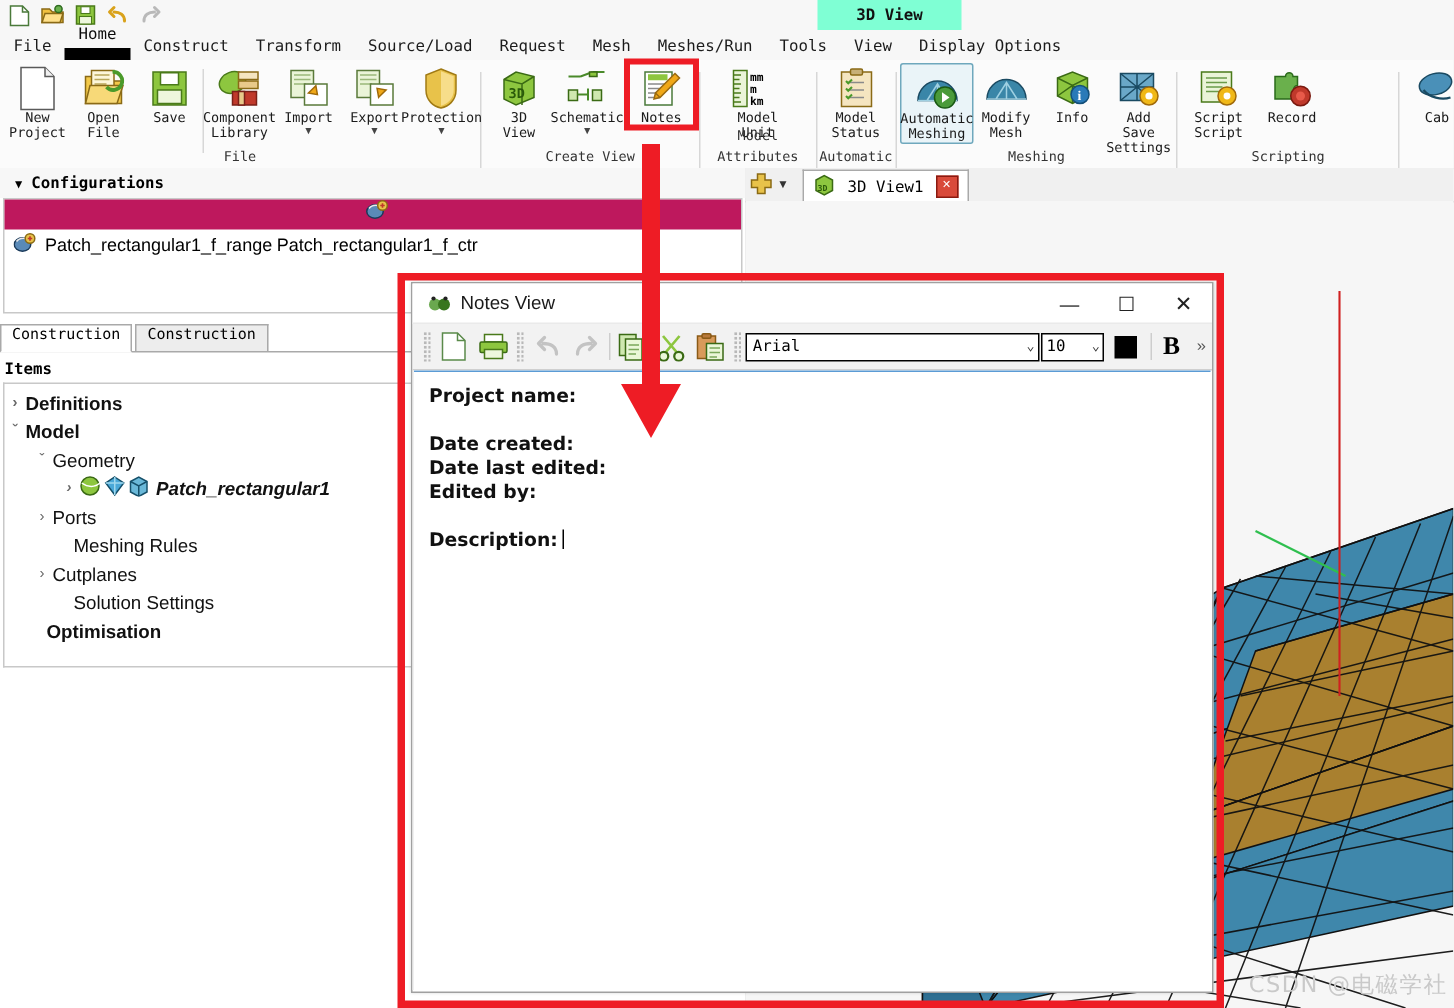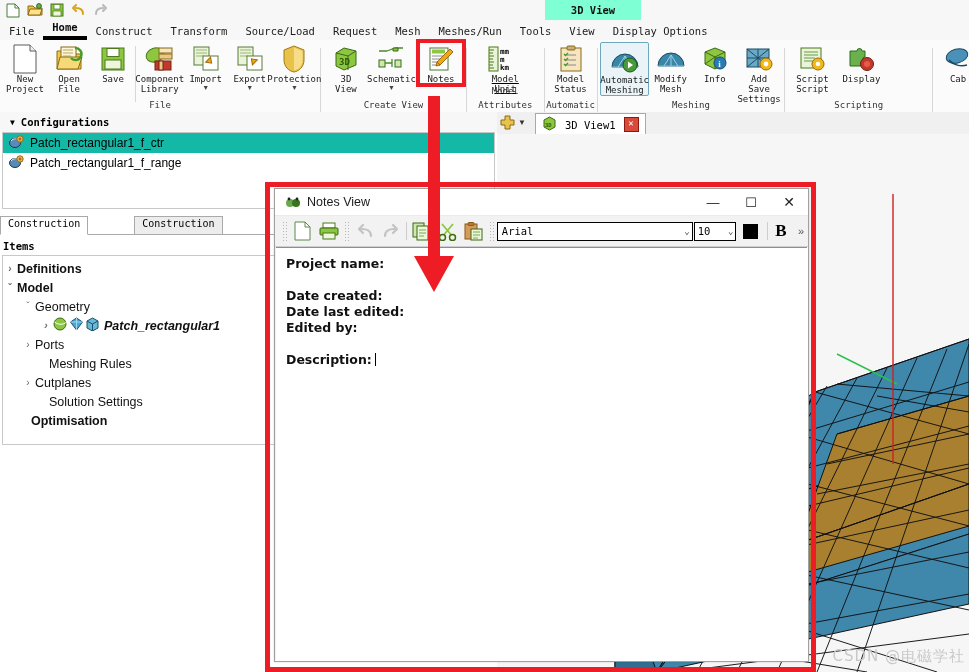--- a/index.html
+++ b/index.html
@@ -9,44 +9,44 @@
     font-family:"Liberation Sans", sans-serif;
     font-size:11px;color:#000;
   }
   
   #app-window{position:absolute;inset:0;background:#f7f7f7;}
   #quick-access{position:absolute;left:0;top:0;height:20px;display:flex;align-items:center;gap:4px;padding-left:4px;}
   .qa-ico{width:18px;height:16px;display:flex;align-items:center;justify-content:center;}
   #ribbon-tabs{position:absolute;left:0;top:20px;width:969px;height:20px;
     display:flex;align-items:flex-end;font-family:"DejaVu Sans Mono", monospace;font-size:10.5px;}
   .rtab{padding:0 9px;line-height:18px;color:#1b1b1b;white-space:nowrap;cursor:default;}
-  .rtab.active{color:#0b0b0b;border-bottom:4px solid #000000;font-weight:bold;}
+  .rtab.active{color:#0b0b0b;border-bottom:8px solid #000000;}
   #ribbon-body{position:absolute;left:0;top:40px;width:969px;height:72px;background:#fbfbfb;border-bottom:1px solid #d4d4d4;}
   #ribbon-groups{display:flex;height:72px;align-items:flex-start;}
   .rgroup{height:72px;display:flex;flex-direction:column;position:relative;}
   .rgroup-items{display:flex;align-items:flex-start;height:56px;padding:2px 3px 0 3px;}
   .rgroup-label{position:absolute;bottom:0;left:0;right:0;text-align:center;
     font-family:"DejaVu Sans Mono", monospace;font-size:9px;color:#333;line-height:14px;}
   .rgroup-sep{width:1px;height:56px;background:#d7d7d7;margin-top:4px;}
   .rbtn{width:auto;min-width:38px;max-width:62px;display:flex;flex-direction:column;align-items:center;
     padding:2px 3px 0 3px;cursor:default;position:relative;}
   .rbtn .ic{height:30px;display:flex;align-items:center;justify-content:center;}
   .rbtn .lb{font-family:"DejaVu Sans Mono", monospace;font-size:9px;line-height:10px;text-align:center;color:#1a1a1a;}
   .rbtn .caret{font-size:7px;line-height:7px;color:#444;}
   .rbtn.selected{border:1px solid #6fa8bd;background:#eaf4f8;border-radius:2px;}
   .rbtn.highlight{outline:4px solid #ee1c25;outline-offset:-1px;}
   
   #left-panel{position:absolute;left:0;top:112px;width:497px;bottom:0;background:#fff;border-right:1px solid #cfcfcf;}
   #configs-header{height:20px;display:flex;align-items:center;gap:6px;padding-left:10px;background:#f7f7f7;
      font-family:"DejaVu Sans Mono", monospace;font-size:10.5px;font-weight:bold;}
   #configs-list{margin:0 2px;border:1px solid #c8c8c8;height:75px;background:#fff;}
   .cfg-row{height:20px;display:flex;align-items:center;gap:6px;padding-left:6px;font-size:12px;}
-  .cfg-row.sel{background:#14b8a6;}
+  .cfg-row.sel{background:#be185d;flex-direction:column;}
   #panel-tabs{display:flex;height:18px;margin-top:7px;border-bottom:1px solid #a9a9a9;
-     font-family:"DejaVu Sans Mono", monospace;font-size:10px;gap:44px;}
+     font-family:"DejaVu Sans Mono", monospace;font-size:10px;}
   .ptab{padding:1px 7px 0 7px;border:1px solid #a9a9a9;border-bottom:none;background:#ededed;margin-right:2px;}
   .ptab.active{background:#fff;border-bottom:1px solid #fff;margin-bottom:-1px;}
   #items-label{font-family:"DejaVu Sans Mono", monospace;font-size:10.5px;font-weight:bold;padding:5px 0 3px 3px;}
   #tree{border:1px solid #c8c8c8;border-right:none;margin-left:2px;height:185px;background:#fff;padding-top:3px;}
   .tnode{height:19px;display:flex;align-items:center;font-size:12.5px;color:#111;white-space:nowrap;}
   .tw{width:14px;text-align:center;color:#6a6a6a;font-size:10px;}
   .tnode.b{font-weight:bold;}
   .tnode.i{font-style:italic;font-weight:bold;}
   
   #view-tabbar{position:absolute;left:497px;top:112px;width:472px;height:22px;background:#f0f0f0;border-bottom:1px solid #a9a9a9;}
@@ -271,21 +271,21 @@
                 </svg>
             </span>
             <span class="lb">Notes</span>
           </div>
         </div>
         <div class="rgroup-label">Create View</div>
       </div>
 
       <div class="rgroup-sep" style="margin-top:8px;height:88px;"></div>
 
-      <div class="rgroup" style="width:81px;text-decoration:underline;">
+      <div class="rgroup" style="width:81px;">
         <div class="rgroup-items" style="justify-content:center;">
           <div class="rbtn" style="width:46px">
             <span class="ic">
               <svg width="36" height="28" viewBox="0 0 36 28">
                   <rect x="2" y="2" width="9" height="24" fill="#eaf4d8" stroke="#4a7a1a"></rect>
                   <path d="M2 5h5M2 8h4M2 11h5M2 14h4M2 17h5M2 20h4M2 23h5" stroke="#4a7a1a"></path>
                   <text x="13" y="9" font-size="7.5" font-family="monospace" font-weight="bold">mm</text>
                   <text x="13" y="17" font-size="7.5" font-family="monospace" font-weight="bold">m</text>
                   <text x="13" y="25" font-size="7.5" font-family="monospace" font-weight="bold">km</text>
                 </svg>
@@ -387,21 +387,21 @@
             <span class="lb">Script</span>
           </div>
           <div class="rbtn" style="width:44px">
             <span class="ic">
               <svg width="28" height="26" viewBox="0 0 28 26">
                   <path d="M3 5h7a2.5 2.5 0 1 1 5 0h3v6a2.5 2.5 0 1 0 0 5v4H3z" fill="#6ab04c" stroke="#2a6a1a"></path>
                   <circle cx="20" cy="18" r="6.5" fill="#c0392b" stroke="#7a1a10"></circle>
                   <circle cx="20" cy="18" r="3" fill="#e85a4a"></circle>
                 </svg>
             </span>
-            <span class="lb">Display</span>
+            <span class="lb">Record</span>
           </div>
         </div>
         <div class="rgroup-label">Scripting</div>
       </div>
 
       <div class="rgroup-sep" style="margin-top:8px;height:88px;"></div>
 
       <div class="rgroup" style="width:36px;">
         <div class="rgroup-items">
           <div class="rbtn" style="width:34px">

